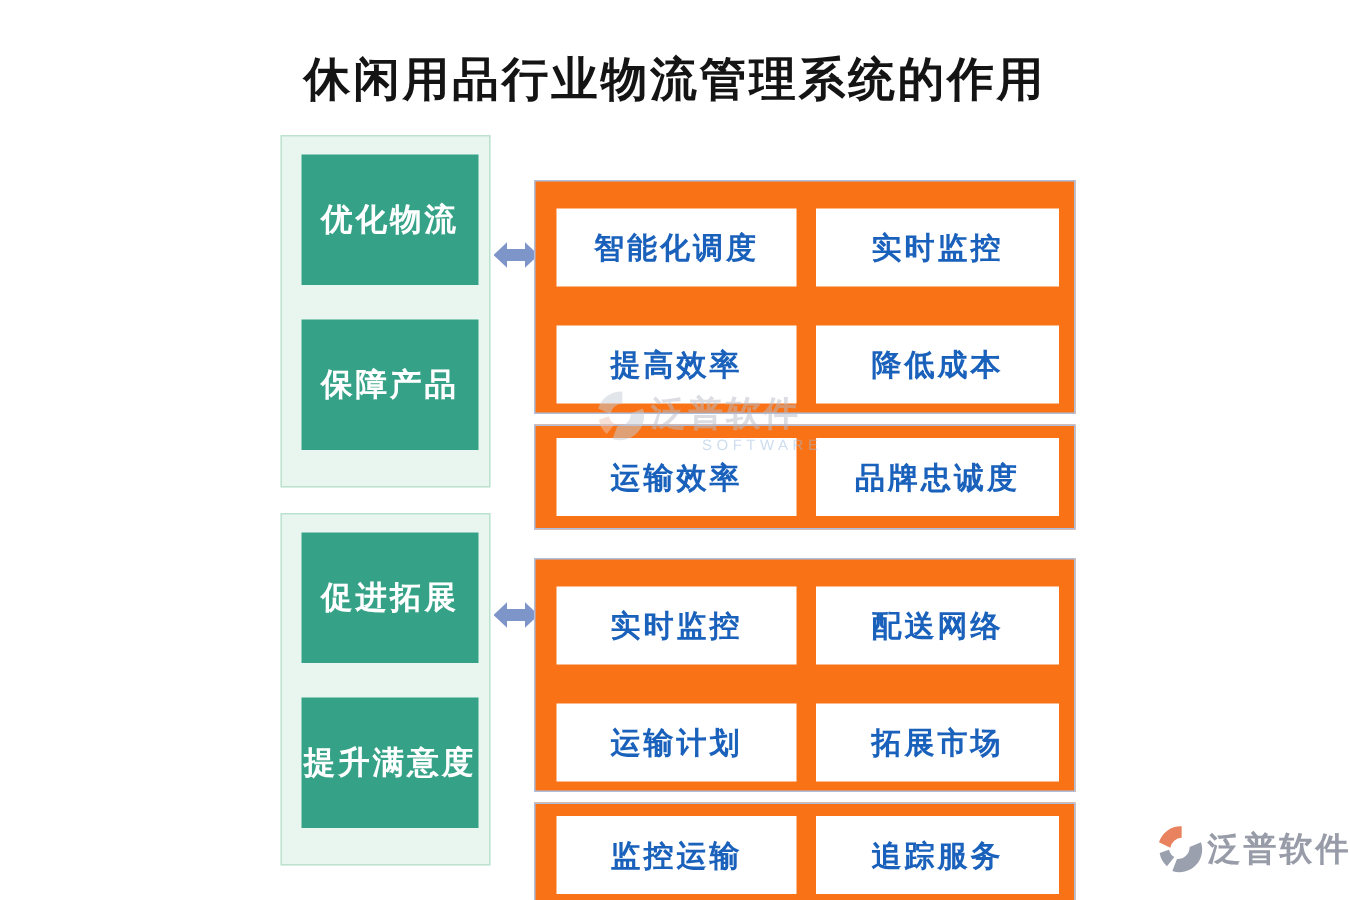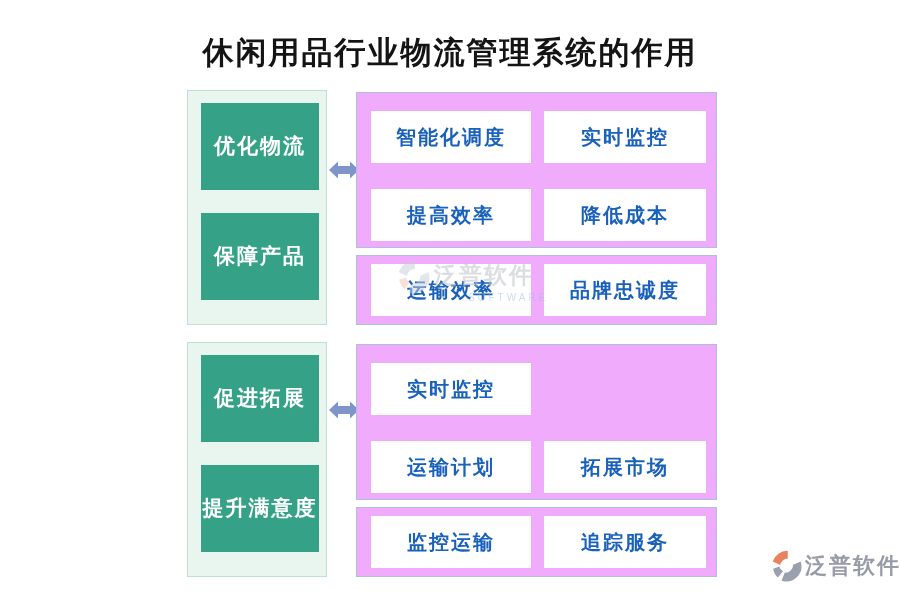--- a/index.html
+++ b/index.html
@@ -26,22 +26,22 @@
     display:flex;align-items:center;justify-content:center;text-align:center;line-height:1.2;
   }
   .green-box.b1{top:12px;}
   .green-box.b2{top:122px;}
 
   .arrow{position:absolute;left:329px;width:30px;height:22px;}
   .g0 .arrow{top:69px;}
   .g1 .arrow{top:57px;}
 
   .blue-panel{
-    position:absolute;left:356px;width:361px;background:#f0abfc;
-    border:1px solid #aebfde;box-sizing:border-box;
+    position:absolute;left:356px;width:361px;background:#f97316;
+    border:1px solid #aebfde;box-sizing:border-box;margin-top:28px;
   }
   .blue-panel.primary{top:2px;height:156px;}
   .blue-panel.secondary{top:165px;height:70px;}
 
   .white-box{
     position:absolute;width:160px;height:52px;background:#ffffff;
     color:#1a61bb;font-size:20px;font-weight:bold;letter-spacing:2px;
     display:flex;align-items:center;justify-content:center;text-align:center;
   }
   .white-box.c1{left:14px;}
@@ -114,20 +114,21 @@
     </div>
 
     <div class="arrow">
       <svg viewBox="0 0 30 22" width="30" height="22" aria-hidden="true">
         <path d="M0 11 L9 2.5 L9 7 L21 7 L21 2.5 L30 11 L21 19.5 L21 15 L9 15 L9 19.5 Z" fill="#7e95c9"></path>
       </svg>
     </div>
 
     <div class="blue-panel primary">
       <div class="white-box c1 r1">实时监控</div>
+      <div class="white-box c2 r1">配送网络</div>
       <div class="white-box c1 r2">运输计划</div>
       <div class="white-box c2 r2">拓展市场</div>
     </div>
 
     <div class="blue-panel secondary">
       <div class="white-box c1 r1">监控运输</div>
       <div class="white-box c2 r1">追踪服务</div>
     </div>
   </div>
 

